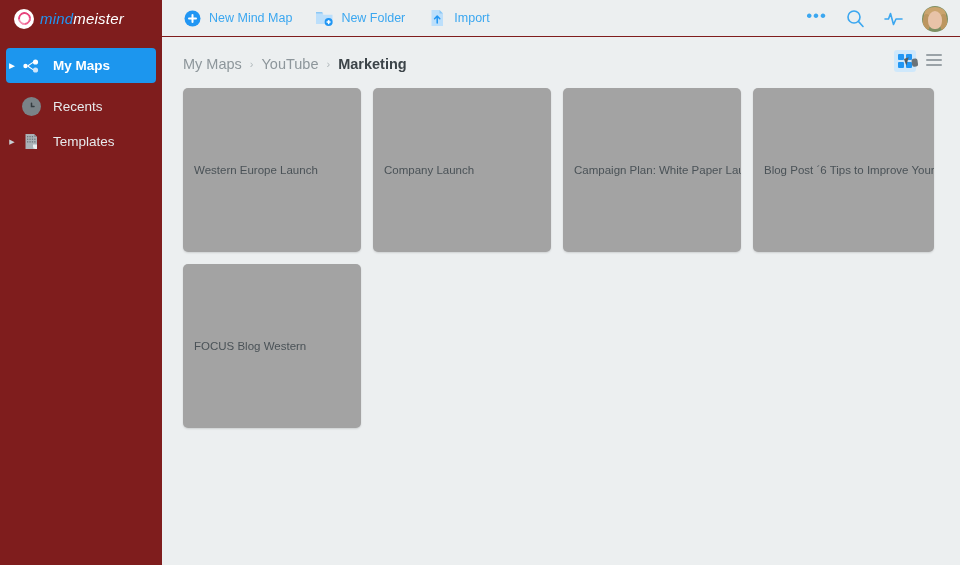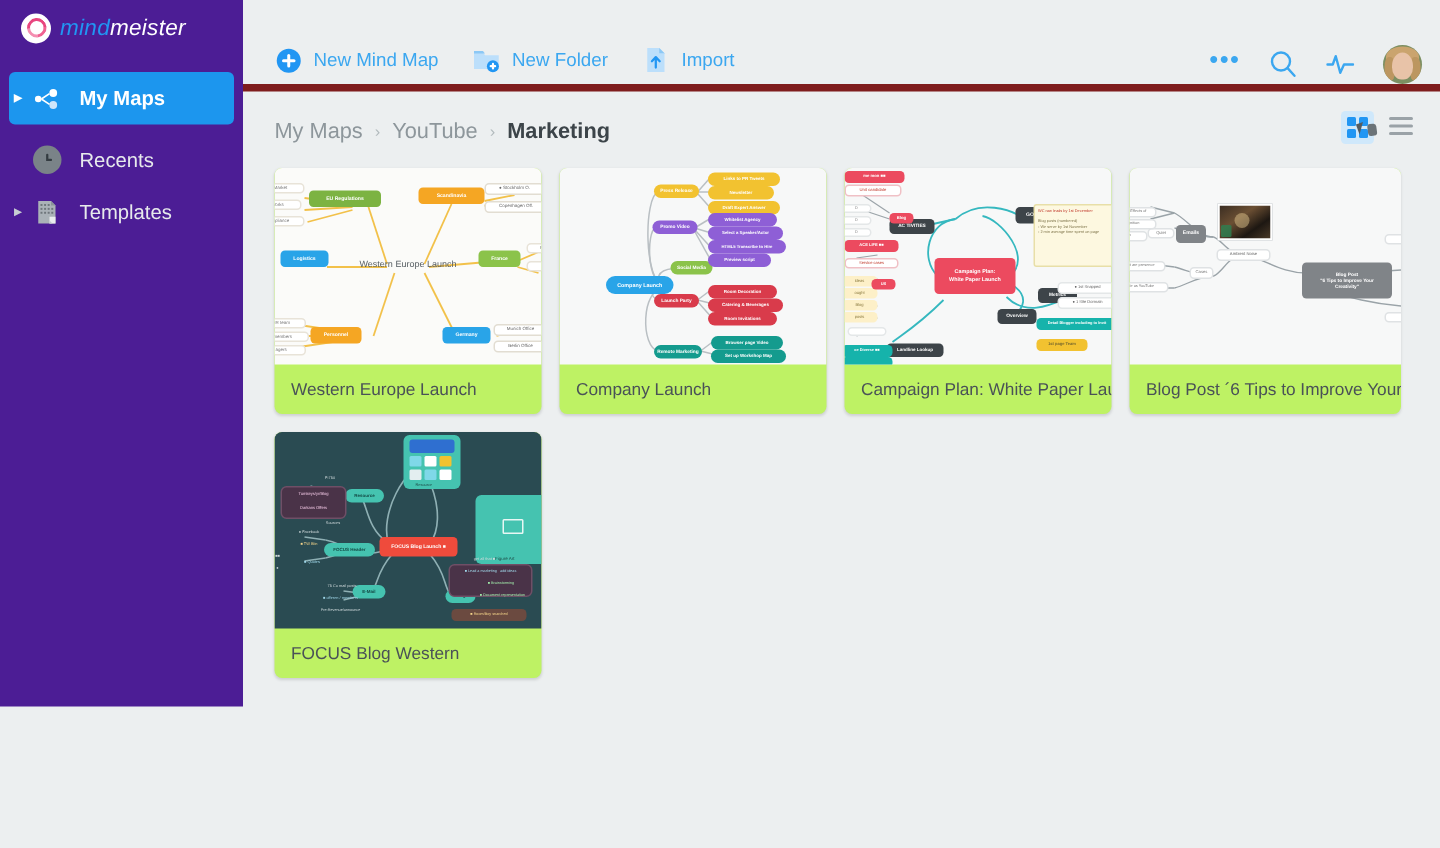--- a/index.html
+++ b/index.html
@@ -6,22 +6,22 @@
   html, body {
     width: 960px; height: 565px;
     overflow: hidden;
     font-family: "Liberation Sans", sans-serif;
     background: #eceff0;
   }
   .app { position: relative; width: 960px; height: 565px; display: flex; }
 
   
   .sidebar {
-    width: 162px; height: 471px;
-    background: #4c1d95;
+    width: 162px; height: 565px;
+    background: #7f1d1d;
     flex: 0 0 162px;
     position: relative;
   }
   .logo-row {
     height: 37px;
     display: flex; align-items: center;
     padding-left: 14px;
   }
   .logo-mark {
     width: 20px; height: 20px; border-radius: 50%;
@@ -66,25 +66,24 @@
   .circ-ico {
     width: 19px; height: 19px; border-radius: 50%;
     background: #7a8388;
     display: flex; align-items: center; justify-content: center;
   }
 
   
   .main { flex: 1 1 auto; height: 565px; position: relative; background: #eceff0; }
   .topbar {
     height: 37px; background: #eceff0;
-    border-bottom: 5px solid #7f1d1d;
+    border-bottom: 1px solid #7f1d1d;
     display: flex; align-items: center;
     padding-left: 20px;
     position: relative;
-    margin-top: 24px;
   }
   .tb-btn {
     display: flex; align-items: center;
     margin-right: 22px; cursor: pointer;
     color: #3ba7f0; font-size: 12.5px;
   }
   .tb-btn .tb-ico { width: 20px; height:20px; flex:0 0 20px; margin-right: 7px; display:flex; align-items:center; justify-content:center;}
   .tb-right {
     position: absolute; right: 12px; top: 0; height: 37px;
     display: flex; align-items: center;
@@ -151,25 +150,25 @@
   .list-toggle i { display:block; height:2px; background:#9aa2a7; margin-bottom:3px; border-radius:1px;}
 
   
   .grid {
     padding: 0 16px 0 21px;
     display: flex; flex-wrap: wrap;
     gap: 12px;
   }
   .card {
     width: 178px; height: 164px;
-    background: #bef264;
+    background: #a3a3a3;
     border-radius: 5px;
     box-shadow: 0 1px 2px rgba(0,0,0,.13);
     overflow: hidden;
-    display: flex; flex-direction: column;
+    display: flex; flex-direction: row;
     cursor: pointer;
   }
   .card.wide { width: 181px; }
   .thumb { height: 131px; position: relative; overflow: hidden; }
   .card-title {
     flex: 1 1 auto;
     display: flex; align-items: center;
     padding: 0 11px;
     font-size: 11.5px; color: #4a5257;
     white-space: nowrap; overflow: hidden;

